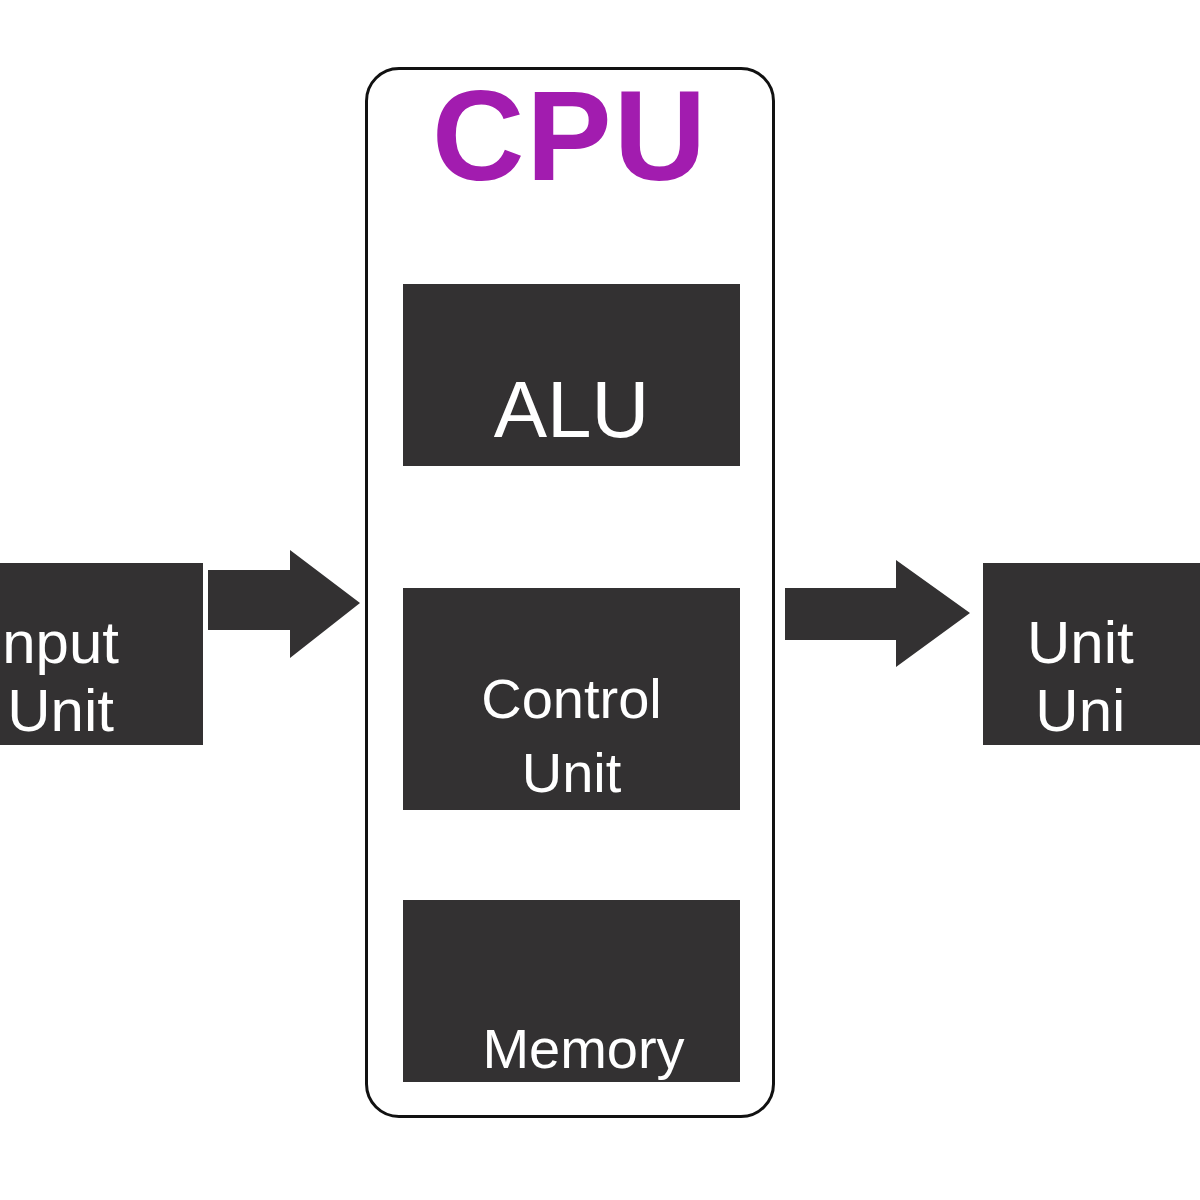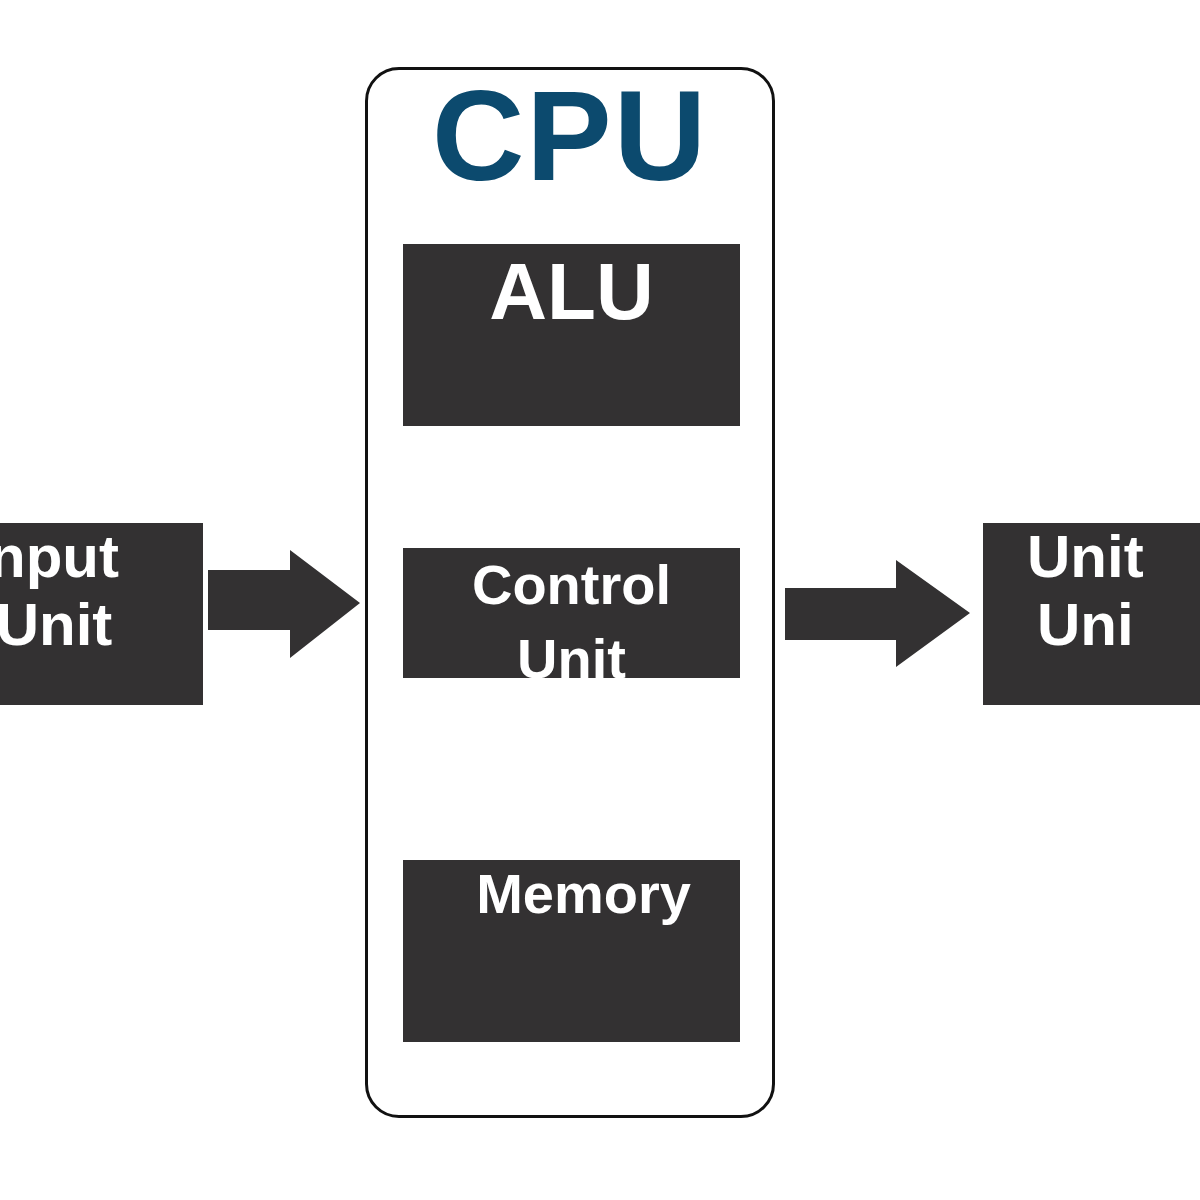--- a/index.html
+++ b/index.html
@@ -11,27 +11,28 @@
       width: 1200px;
       height: 1200px;
       position: relative;
       overflow: hidden;
       font-family: "Liberation Sans", "DejaVu Sans", sans-serif;
     }
     .block {
       position: absolute;
       background: #333132;
       color: #ffffff;
-      font-weight: bold;
+      font-weight: normal;
       display: flex;
-      align-items: flex-start;
+      align-items: flex-end;
       justify-content: center;
       text-align: center;
       line-height: 1.2;
       box-sizing: border-box;
+      margin-top: 40px;
     }
     .block .label {
       white-space: pre-line;
     }
     #input-unit {
       left: -60px;
       top: 523px;
       width: 263px;
       height: 182px;
       font-size: 60px;
@@ -67,37 +68,37 @@
       background: #ffffff;
     }
     #cpu-title {
       position: absolute;
       left: 365px;
       top: 72px;
       width: 410px;
       text-align: center;
       font-size: 128px;
       font-weight: bold;
-      color: #0c4a6e;
+      color: #a21caf;
       line-height: 1;
       letter-spacing: 2px;
     }
     #alu-block {
       left: 403px;
       top: 244px;
       width: 337px;
       height: 182px;
       font-size: 80px;
       padding-bottom: 8px;
     }
     #control-block {
       left: 403px;
       top: 548px;
       width: 337px;
-      height: 130px;
+      height: 222px;
       font-size: 56px;
       line-height: 1.32;
     }
     #memory-block {
       left: 403px;
       top: 860px;
       width: 337px;
       height: 182px;
       font-size: 56px;
       padding-left: 24px;

